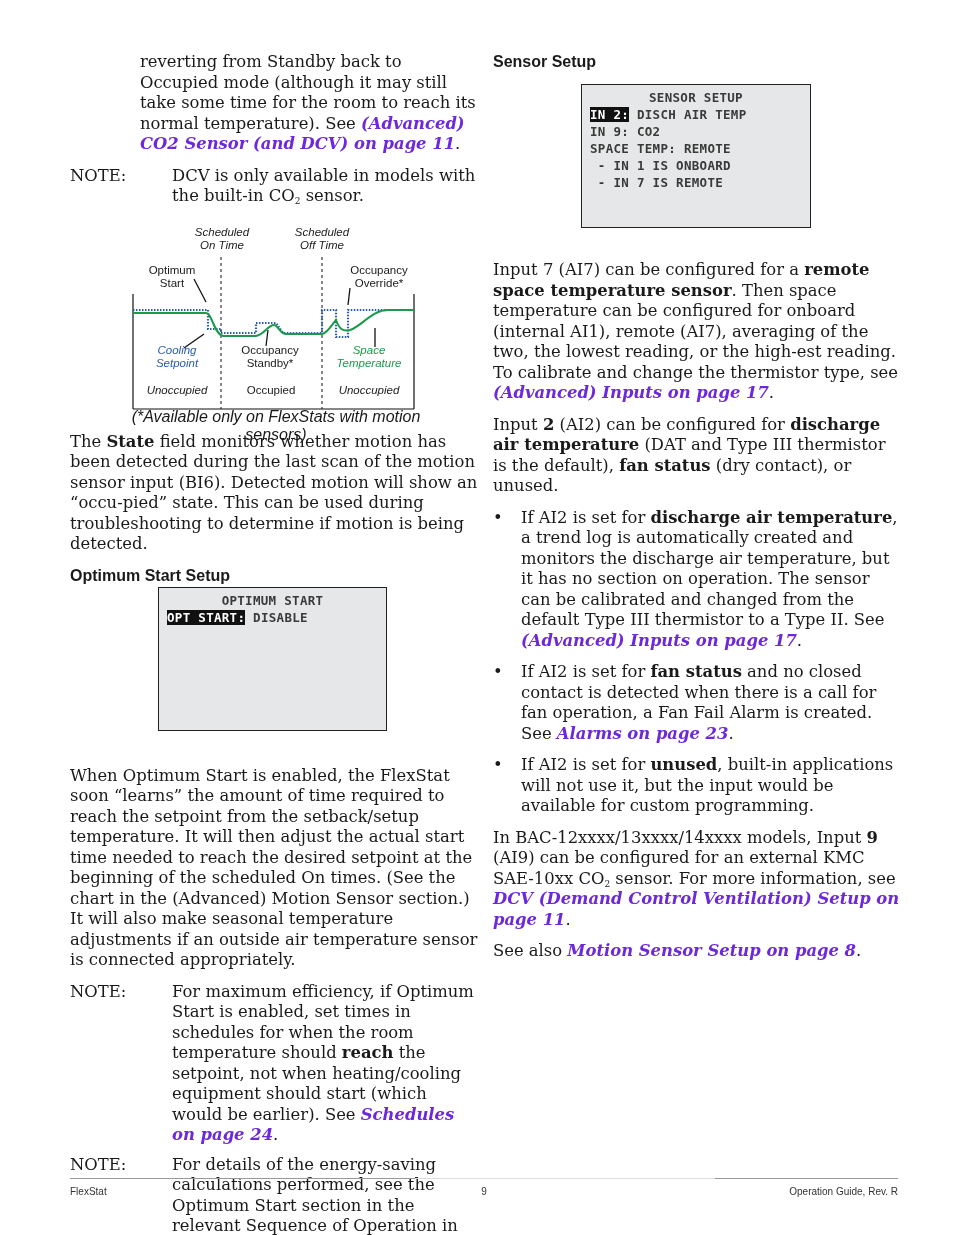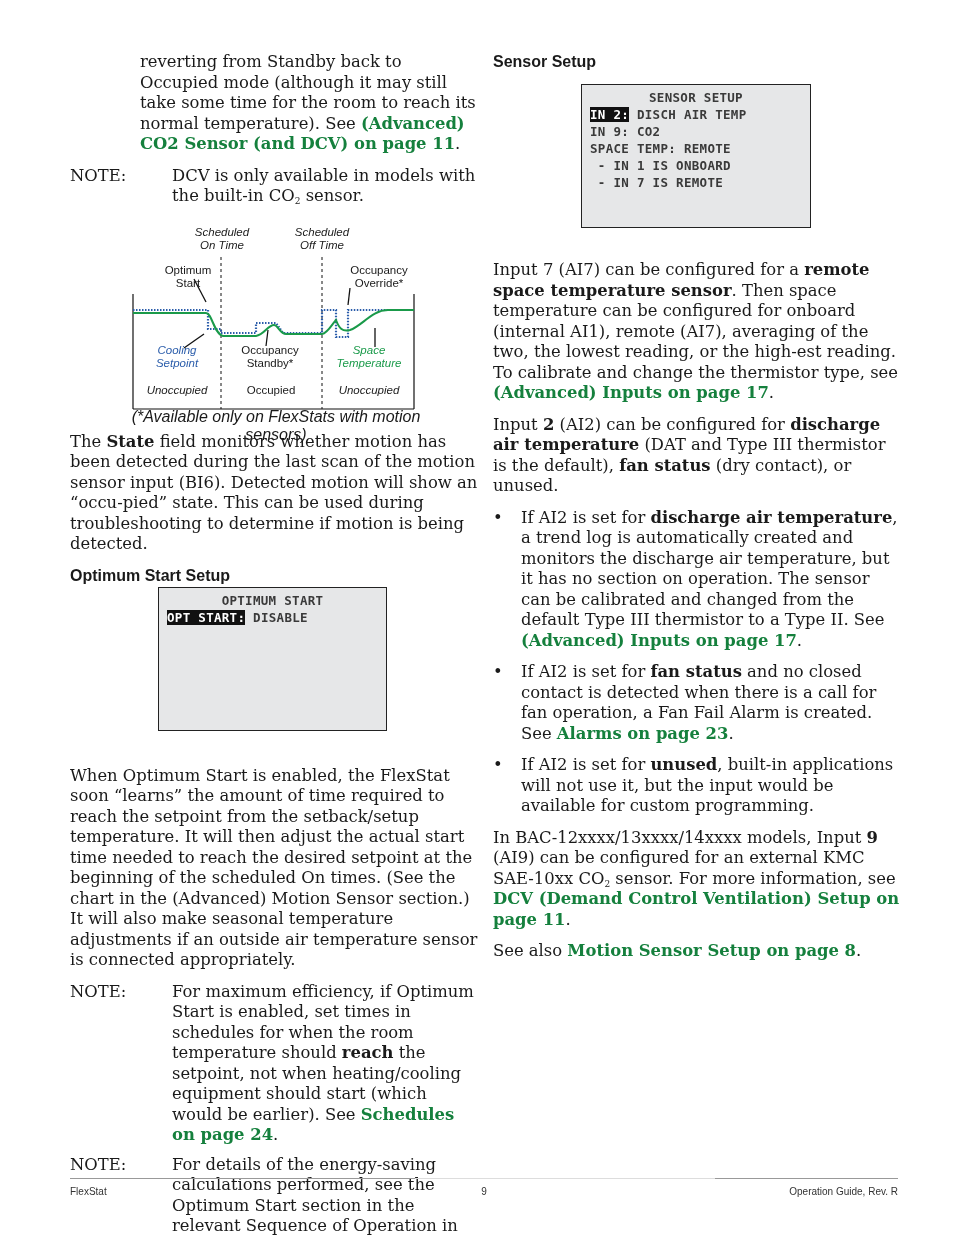--- a/index.html
+++ b/index.html
@@ -6,21 +6,21 @@
   body { width: 954px; height: 1235px; position: relative; overflow: hidden;
          font-family: "DejaVu Serif", "Liberation Serif", serif; color: #1a1a1a; }
   .col { position: absolute; font-size: 16.4px; line-height: 20.5px; }
   .col-left { left: 70px; top: 52px; width: 410px; }
   .col-right { left: 493px; top: 52px; width: 410px; }
   p { margin: 0 0 11px 0; }
   .indent { padding-left: 70px; }
   .note { display: flex; margin-bottom: 9px; gap: 32px; }
   .note-label { width: 70px; flex: 0 0 70px; }
   .note-body { flex: 1; }
-  .link { color: #15803d; font-weight: bold; }
+  .link { color: #6d28d9; font-style: italic; font-weight: bold; }
   .link-plain { color: #1f5d96; font-weight: bold; }
   b { font-weight: bold; }
   sub { font-size: 9px; line-height: 0; vertical-align: -3px; }
   h3 { font-family: "Liberation Sans", sans-serif; font-weight: bold; font-size: 16px;
        margin: 0 0 10px 0; line-height: 20px; }
   .lcd { position: absolute; background: #e6e7e8; border: 1.5px solid #222; box-sizing: border-box;
          font-family: "DejaVu Sans Mono", "Liberation Mono", monospace; font-weight: bold;
          font-size: 12.5px; line-height: 17px; color: #3a3a3a; letter-spacing: 0.3px; }
   .lcd .title { text-align: center; margin-top: 4px; }
   .lcd .row { padding-left: 8px; white-space: pre; }
@@ -92,21 +92,21 @@
     <line x1="249" y1="123" x2="249" y2="104" stroke="#111" stroke-width="1.3"></line>
   </svg>
   <div style="position:absolute;left:60px;top:2px;width:72px;text-align:center;font-style:italic;line-height:13px;">
     <div>Scheduled</div>
     <div>On Time</div>
   </div>
   <div style="position:absolute;left:160px;top:2px;width:72px;text-align:center;font-style:italic;line-height:13px;">
     <div>Scheduled</div>
     <div>Off Time</div>
   </div>
-  <div style="position:absolute;left:28px;top:40px;width:68px;text-align:center;line-height:13px;">
+  <div style="position:absolute;left:12px;top:40px;width:68px;text-align:center;line-height:13px;">
     <div>Optimum</div>
     <div>Start</div>
   </div>
   <div style="position:absolute;left:216px;top:40px;width:74px;text-align:center;line-height:13px;">
     <div>Occupancy</div>
     <div>Override*</div>
   </div>
   <div style="position:absolute;left:16px;top:120px;width:70px;text-align:center;line-height:13px;font-style:italic;color:#2a5caa;">
     <div>Cooling</div>
     <div>Setpoint</div>

